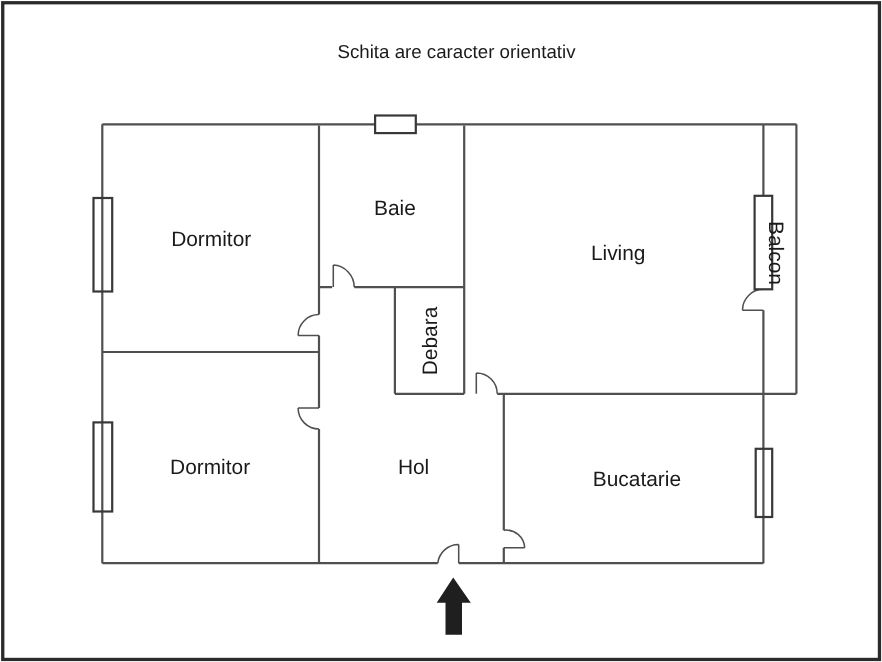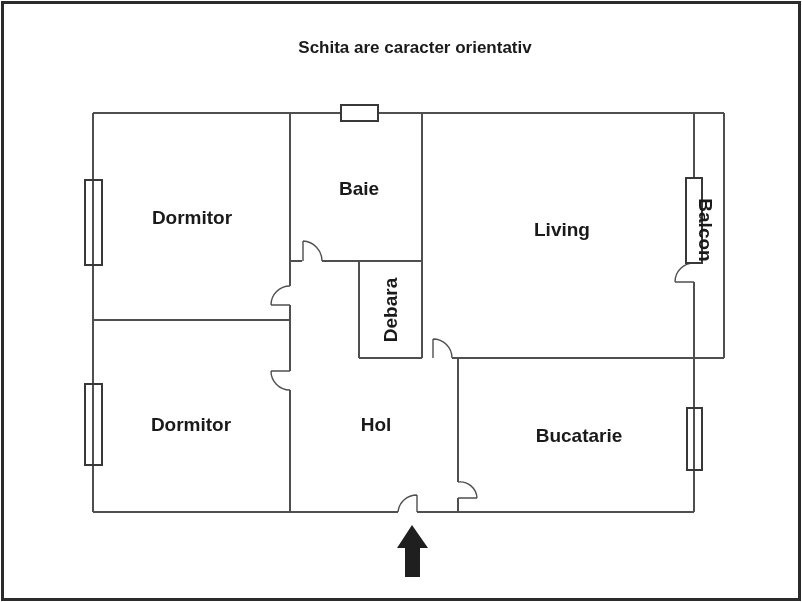--- a/index.html
+++ b/index.html
@@ -1,16 +1,16 @@
 <!DOCTYPE html>
 <html style="--background: #ffffff; --wall: #4f4f4f; --window_frame: #383838; --border: #2b2b2b; --text: #1a1a1a; --arrow: #1f1f1f;"><head>
 <meta charset="utf-8">
 <style>
   html,body{margin:0;padding:0;background:#fff;width:802px;height:602px;overflow:hidden;}
-  .stage{position:relative;width:802px;height:602px;background:var(--background,#fff);font-weight:bold;}
+  .stage{position:relative;width:802px;height:602px;background:var(--background,#fff);}
   svg{display:block;}
   .wall{stroke:var(--wall,#4f4f4f);stroke-width:2;fill:none;stroke-linecap:butt;}
   .door{stroke:var(--wall,#4f4f4f);stroke-width:1.4;fill:none;}
   .window{stroke:var(--window_frame,#383838);stroke-width:2;}
   .window.clear{fill:none;}
   .window.solid{fill:#ffffff;}
   .page-border{fill:none;stroke:var(--border,#2b2b2b);stroke-width:3;}
   .room-label{font-family:"Liberation Sans",sans-serif;font-size:19px;fill:var(--text,#1a1a1a);
               text-anchor:middle;}
   .title-label{font-family:"Liberation Sans",sans-serif;font-size:17px;fill:var(--text,#1a1a1a);

